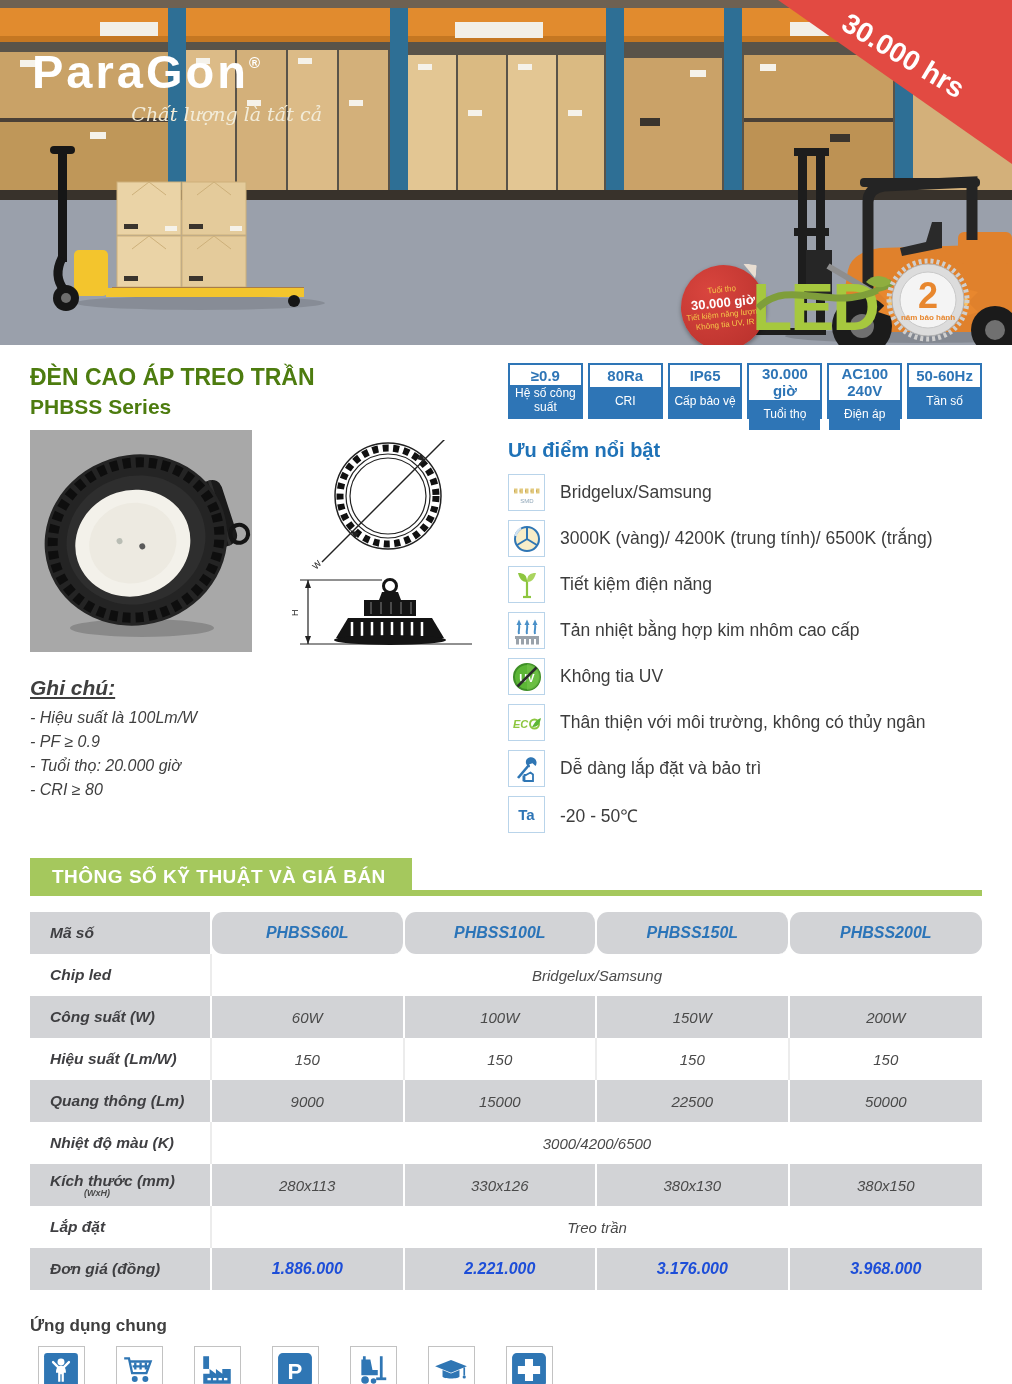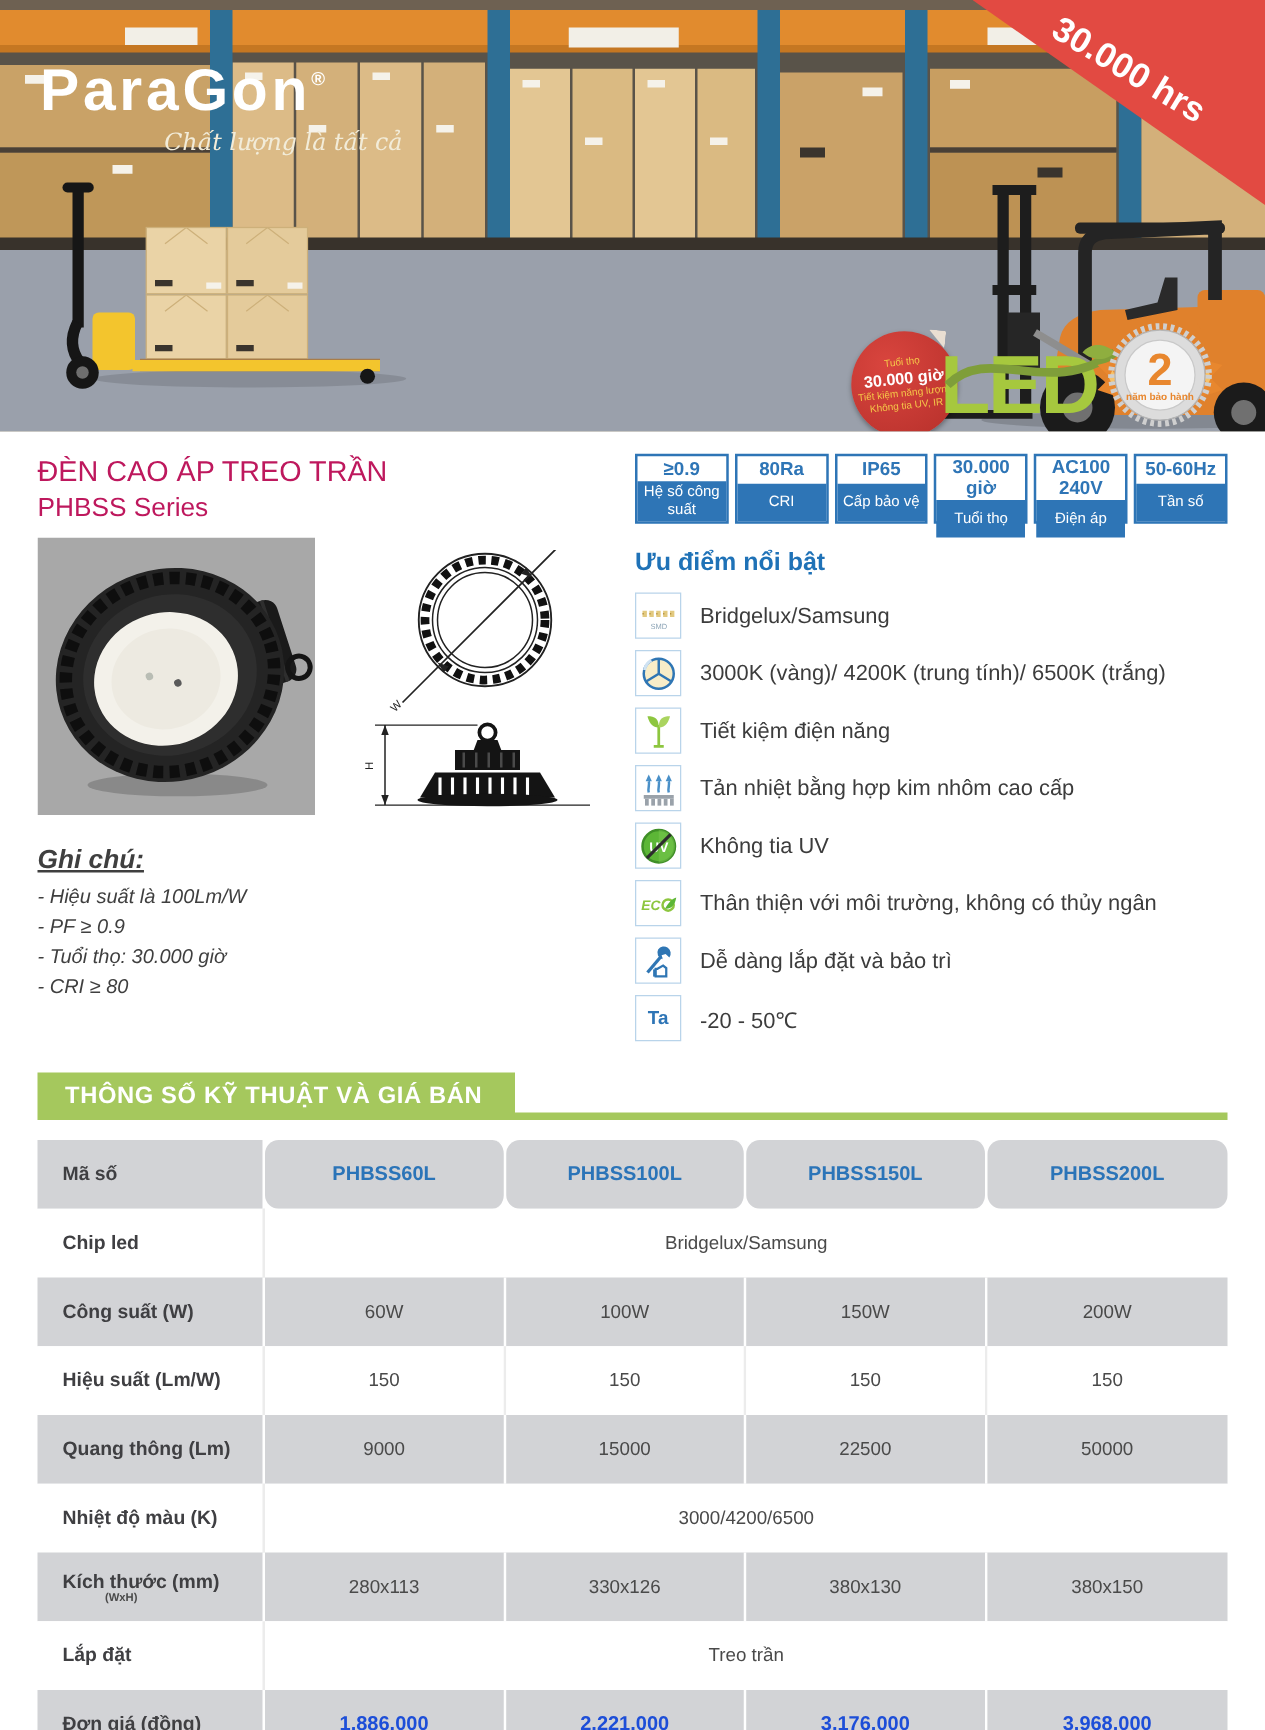--- a/index.html
+++ b/index.html
@@ -30,21 +30,21 @@
   .sticker .fold { position:absolute; right:6px; top:2px; width:0; height:0;
     border-left:14px solid transparent; border-top:14px solid #e9ded2; border-radius:2px;
     transform:rotate(12deg); }
   .led-logo { position:absolute; left:750px; top:262px; }
   .medal { position:absolute; left:876px; top:252px; }
   
   main { padding:0 30px; }
   .top-grid { display:flex; gap:26px; margin-top:18px; }
   .left-col { width:452px; flex:none; }
   .right-col { flex:1; }
-  .product-title { color:#be185d; font-weight:normal; line-height:1.3; }
+  .product-title { color:#4d7c0f; font-weight:bold; line-height:1.3; }
   .product-title .t1 { font-size:23px; display:block; }
   .product-title .t2 { font-size:21px; display:block; }
   .photo-row { display:flex; margin-top:10px; }
   .photo-box { width:222px; height:222px; flex:none; }
   .drawing-box { margin-left:34px; margin-top:10px; }
   .notes { margin-top:24px; font-style:italic; color:#3f3f3f; }
   .notes h3 { font-size:21px; font-weight:bold; text-decoration:underline; margin-bottom:6px; }
   .notes p { font-size:16px; line-height:1.5; }
   
   .spec-badges { display:flex; gap:5px; }
@@ -61,22 +61,22 @@
   .icon-box svg { width:30px; height:30px; display:block; }
   .ta-text { color:#2e75b6; font-weight:bold; font-size:15px; }
   .feature-text { font-size:17.5px; color:#3c3c3c; }
   
   .section-bar { display:flex; align-items:flex-end; margin-top:16px; }
   .section-bar .bar-label { background:#a5c85d; color:#fff; font-size:19px; font-weight:bold;
     letter-spacing:.5px; padding:8px 26px 8px 22px; }
   .section-bar .bar-strip { flex:1; height:6px; background:#a5c85d; }
   
   table.spec { width:100%; border-collapse:separate; border-spacing:0; margin-top:16px; table-layout:fixed; }
-  table.spec td, table.spec th { height:55px; vertical-align:middle; font-size:15px; color:#4a4a4a;
-    text-align:center; padding:2px 4px; }
+  table.spec td, table.spec th { height:42px; vertical-align:middle; font-size:15px; color:#4a4a4a;
+    text-align:center; padding:2px 4px;font-style:italic; }
   table.spec .lbl { width:182px; text-align:left; padding-left:20px; font-weight:bold; color:#3f3f42; font-size:15.5px; }
   table.spec .lbl .sub { display:block; font-weight:bold; font-size:9px; color:#4a4a4a; margin-top:-2px; padding-left:34px; }
   table.spec tr.gray td { background:#d2d3d6; border-right:2px solid #fff; }
   table.spec tr.white td { background:#fff; border-right:2px solid #ececec; }
   table.spec td:last-child { border-right:none !important; }
   table.spec td.merged { border-right:none !important; }
   table.spec .colhead { color:#2b74b8; font-weight:bold; font-size:16px;border-radius:11px; }
   table.spec .price { color:#1d4ed8; font-weight:bold; font-size:16px;margin-top:31px; }
   
   .apps { margin-top:26px; }
@@ -290,21 +290,21 @@
           </g>
           <text x="12" y="176" font-size="9" fill="#222" transform="rotate(-90 12 176)">H</text>
         </svg>
       </div>
 
       <div class="notes">
         <h3>Ghi chú:</h3>
         <div id="notes-list">
             <p>- Hiệu suất là 100Lm/W</p>
             <p>- PF ≥ 0.9</p>
-            <p>- Tuổi thọ: 30.000 giờ</p>
+            <p>- Tuổi thọ: 20.000 giờ</p>
             <p>- CRI ≥ 80</p>
           </div>
       </div>
     </div>
 
     <div class="right-col">
       <div class="spec-badges" id="spec-badges">
           <div class="spec-badge">
             <div class="sb-value">≥0.9</div>
             <div class="sb-label">Hệ số công suất</div>

